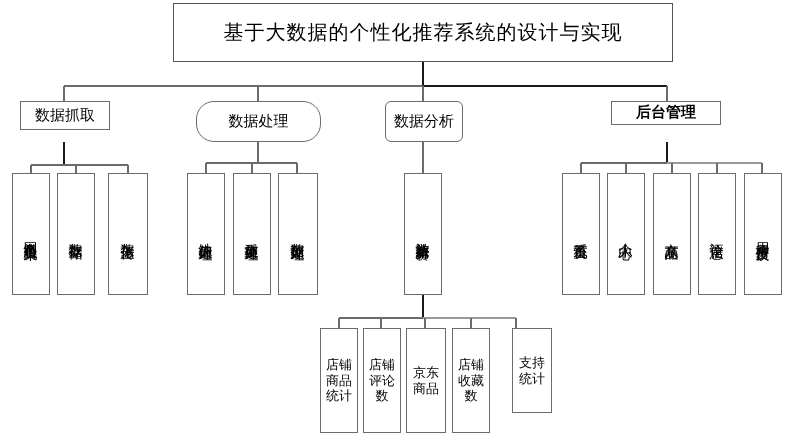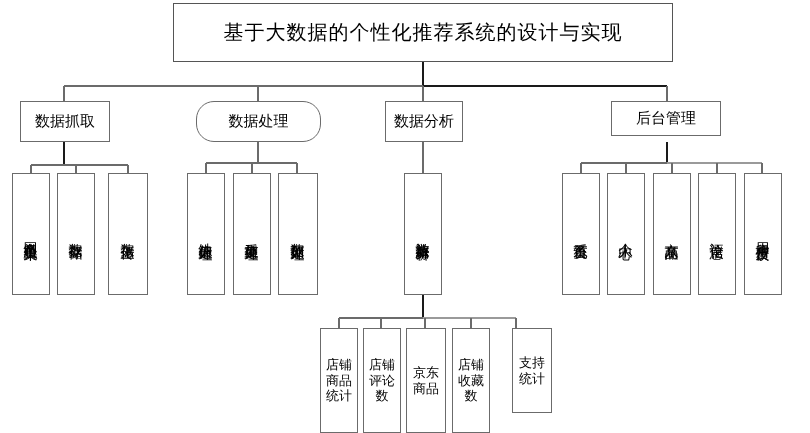--- a/index.html
+++ b/index.html
@@ -112,27 +112,27 @@
       <path d="M339,318 L339,328"></path>
       <path d="M381,318 L381,328"></path>
       <path d="M425,318 L425,328"></path>
       <path d="M471,318 L471,328"></path>
       <path d="M516,318 L516,328"></path>
     </g>
   </svg>
 
   <div class="node root" style="left:173px;top:3px;width:500px;height:59px;">基于大数据的个性化推荐系统的设计与实现</div>
 
-  <div class="node lvl2" style="left:20px;top:101px;width:90px;height:41px;">数据抓取</div>
+  <div class="node lvl2" style="left:20px;top:101px;width:90px;height:29px;">数据抓取</div>
 
   <div class="node lvl2" style="left:196px;top:101px;width:125px;height:41px;border-radius:18px;">数据处理</div>
 
-  <div class="node lvl2" style="left:385px;top:101px;width:78px;height:41px;">数据分析</div>
+  <div class="node lvl2" style="left:385px;top:101px;width:78px;height:41px;border-radius:6px;">数据分析</div>
 
-  <div class="node lvl2" style="left:611px;top:101px;width:110px;height:35px;">后台管理</div>
+  <div class="node lvl2" style="left:611px;top:101px;width:110px;height:24px;font-weight:bold;">后台管理</div>
 
   <div class="node vert" style="left:12px;top:173px;width:38px;height:122px;">网络爬虫采集</div>
   <div class="node vert" style="left:57px;top:173px;width:38px;height:122px;">数据存储</div>
   <div class="node vert" style="left:108px;top:173px;width:40px;height:122px;">数据上传</div>
 
   <div class="node vert" style="left:187px;top:173px;width:38px;height:122px;">缺失值处理</div>
   <div class="node vert" style="left:233px;top:173px;width:38px;height:122px;">重复值处理</div>
   <div class="node vert" style="left:278px;top:173px;width:40px;height:122px;">数据预处理</div>
 
   <div class="node vert" style="left:404px;top:173px;width:38px;height:122px;">旅游数据分析</div>

